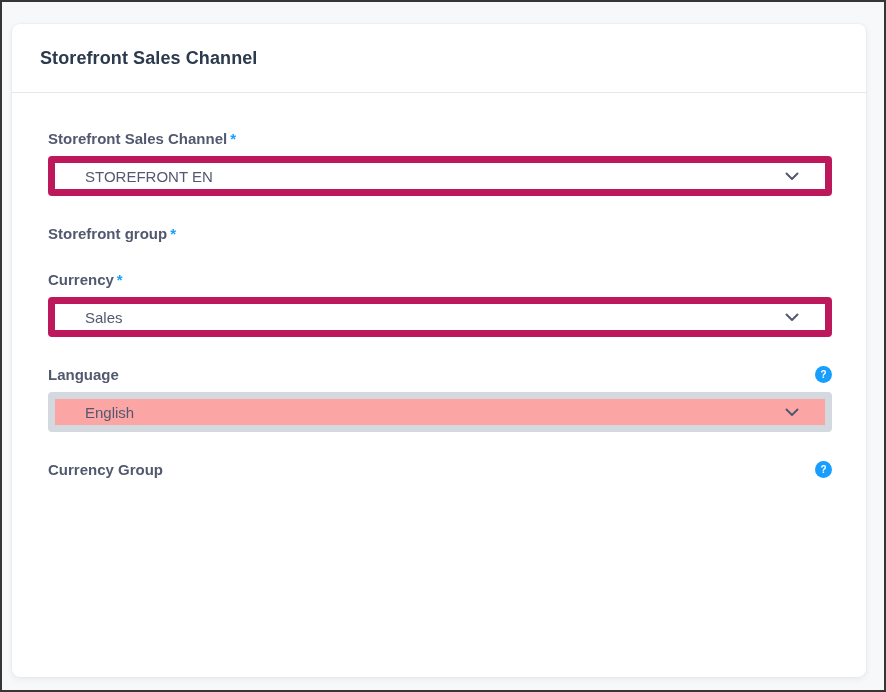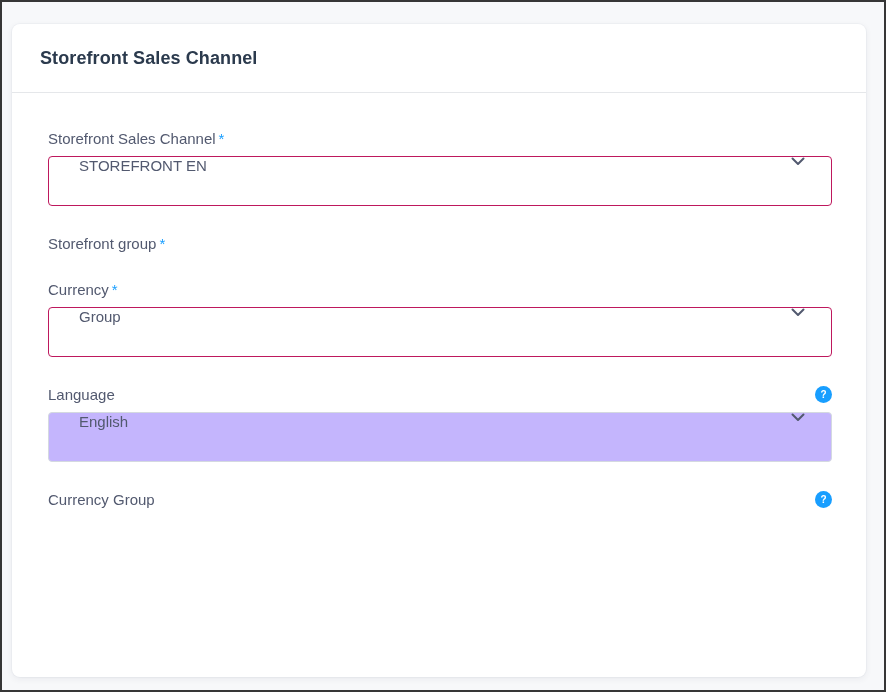--- a/index.html
+++ b/index.html
@@ -41,40 +41,41 @@
   .label-row {
     display: flex;
     justify-content: space-between;
     align-items: center;
     height: 18px;
     margin-bottom: 9px;
   }
   .field-label {
     font-size: 15px;
     color: #52596f;
+    font-weight: bold;
   }
   .required {
     color: #189eff;
     margin-left: 3px;
     font-size: 15px;
   }
   .select {
-    height: 50px;
+    height: 40px;
     box-sizing: border-box;
-    border: 1px solid #be185d;
+    border: 7px solid #be185d;
     border-radius: 4px;
     background: #ffffff;
     display: flex;
-    align-items: flex-start;
+    align-items: center;
     justify-content: space-between;
     padding: 0 26px 0 30px;
     cursor: pointer;
   }
   .select.disabled {
-    background: #c4b5fd;
+    background: #fca5a5;
     border-color: #d4d9e0;
     cursor: default;
   }
   .select-value {
     font-size: 15px;
     color: #52596f;
   }
   .chevron { display: flex; align-items: center; }
   .chevron svg { display: block; }
   .help-badge {
@@ -119,21 +120,21 @@
       <div class="label-row">
         <label class="field-label"><span>Storefront group</span><span class="required">*</span></label>
       </div>
     </div>
 
     <div class="field">
       <div class="label-row">
         <label class="field-label"><span>Currency</span><span class="required">*</span></label>
       </div>
       <div class="select">
-        <span class="select-value">Group</span>
+        <span class="select-value">Sales</span>
         <span class="chevron">
           <svg width="14" height="9" viewBox="0 0 14 9">
               <polyline points="1.5,1.5 7,7 12.5,1.5" fill="none" stroke="#52596f" stroke-width="2" stroke-linecap="round" stroke-linejoin="round"></polyline>
             </svg>
         </span>
       </div>
     </div>
 
     <div class="field">
       <div class="label-row">

